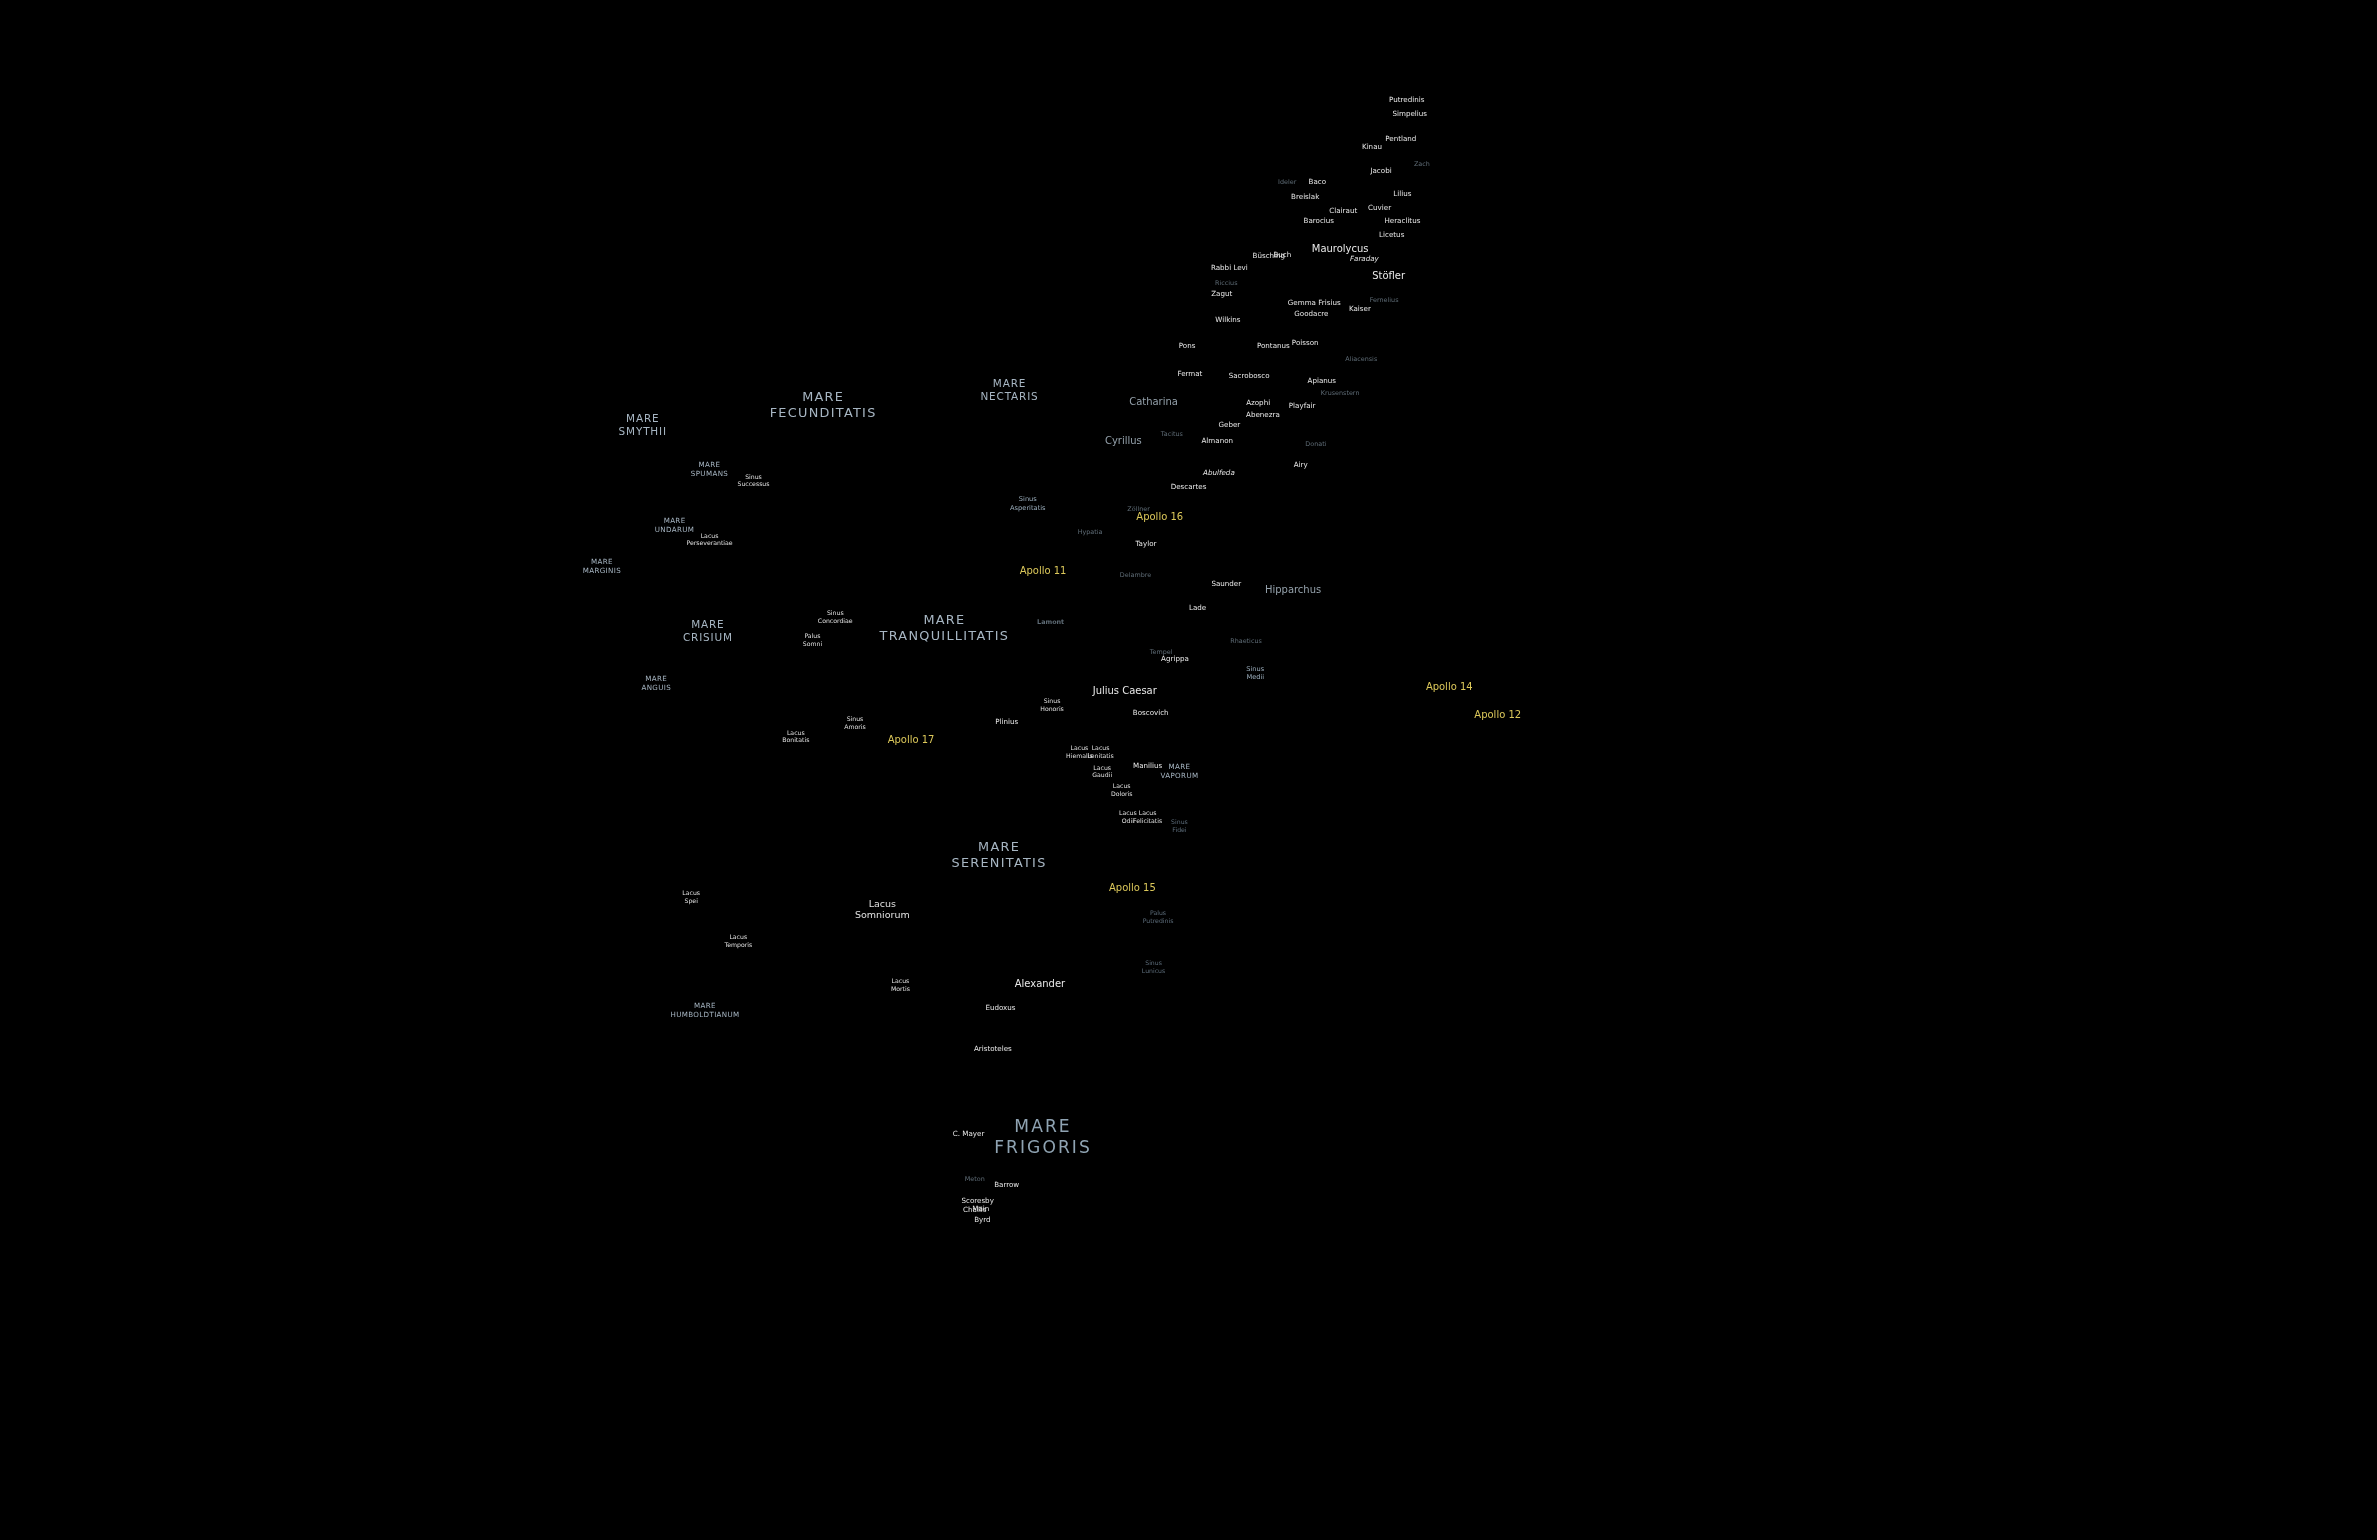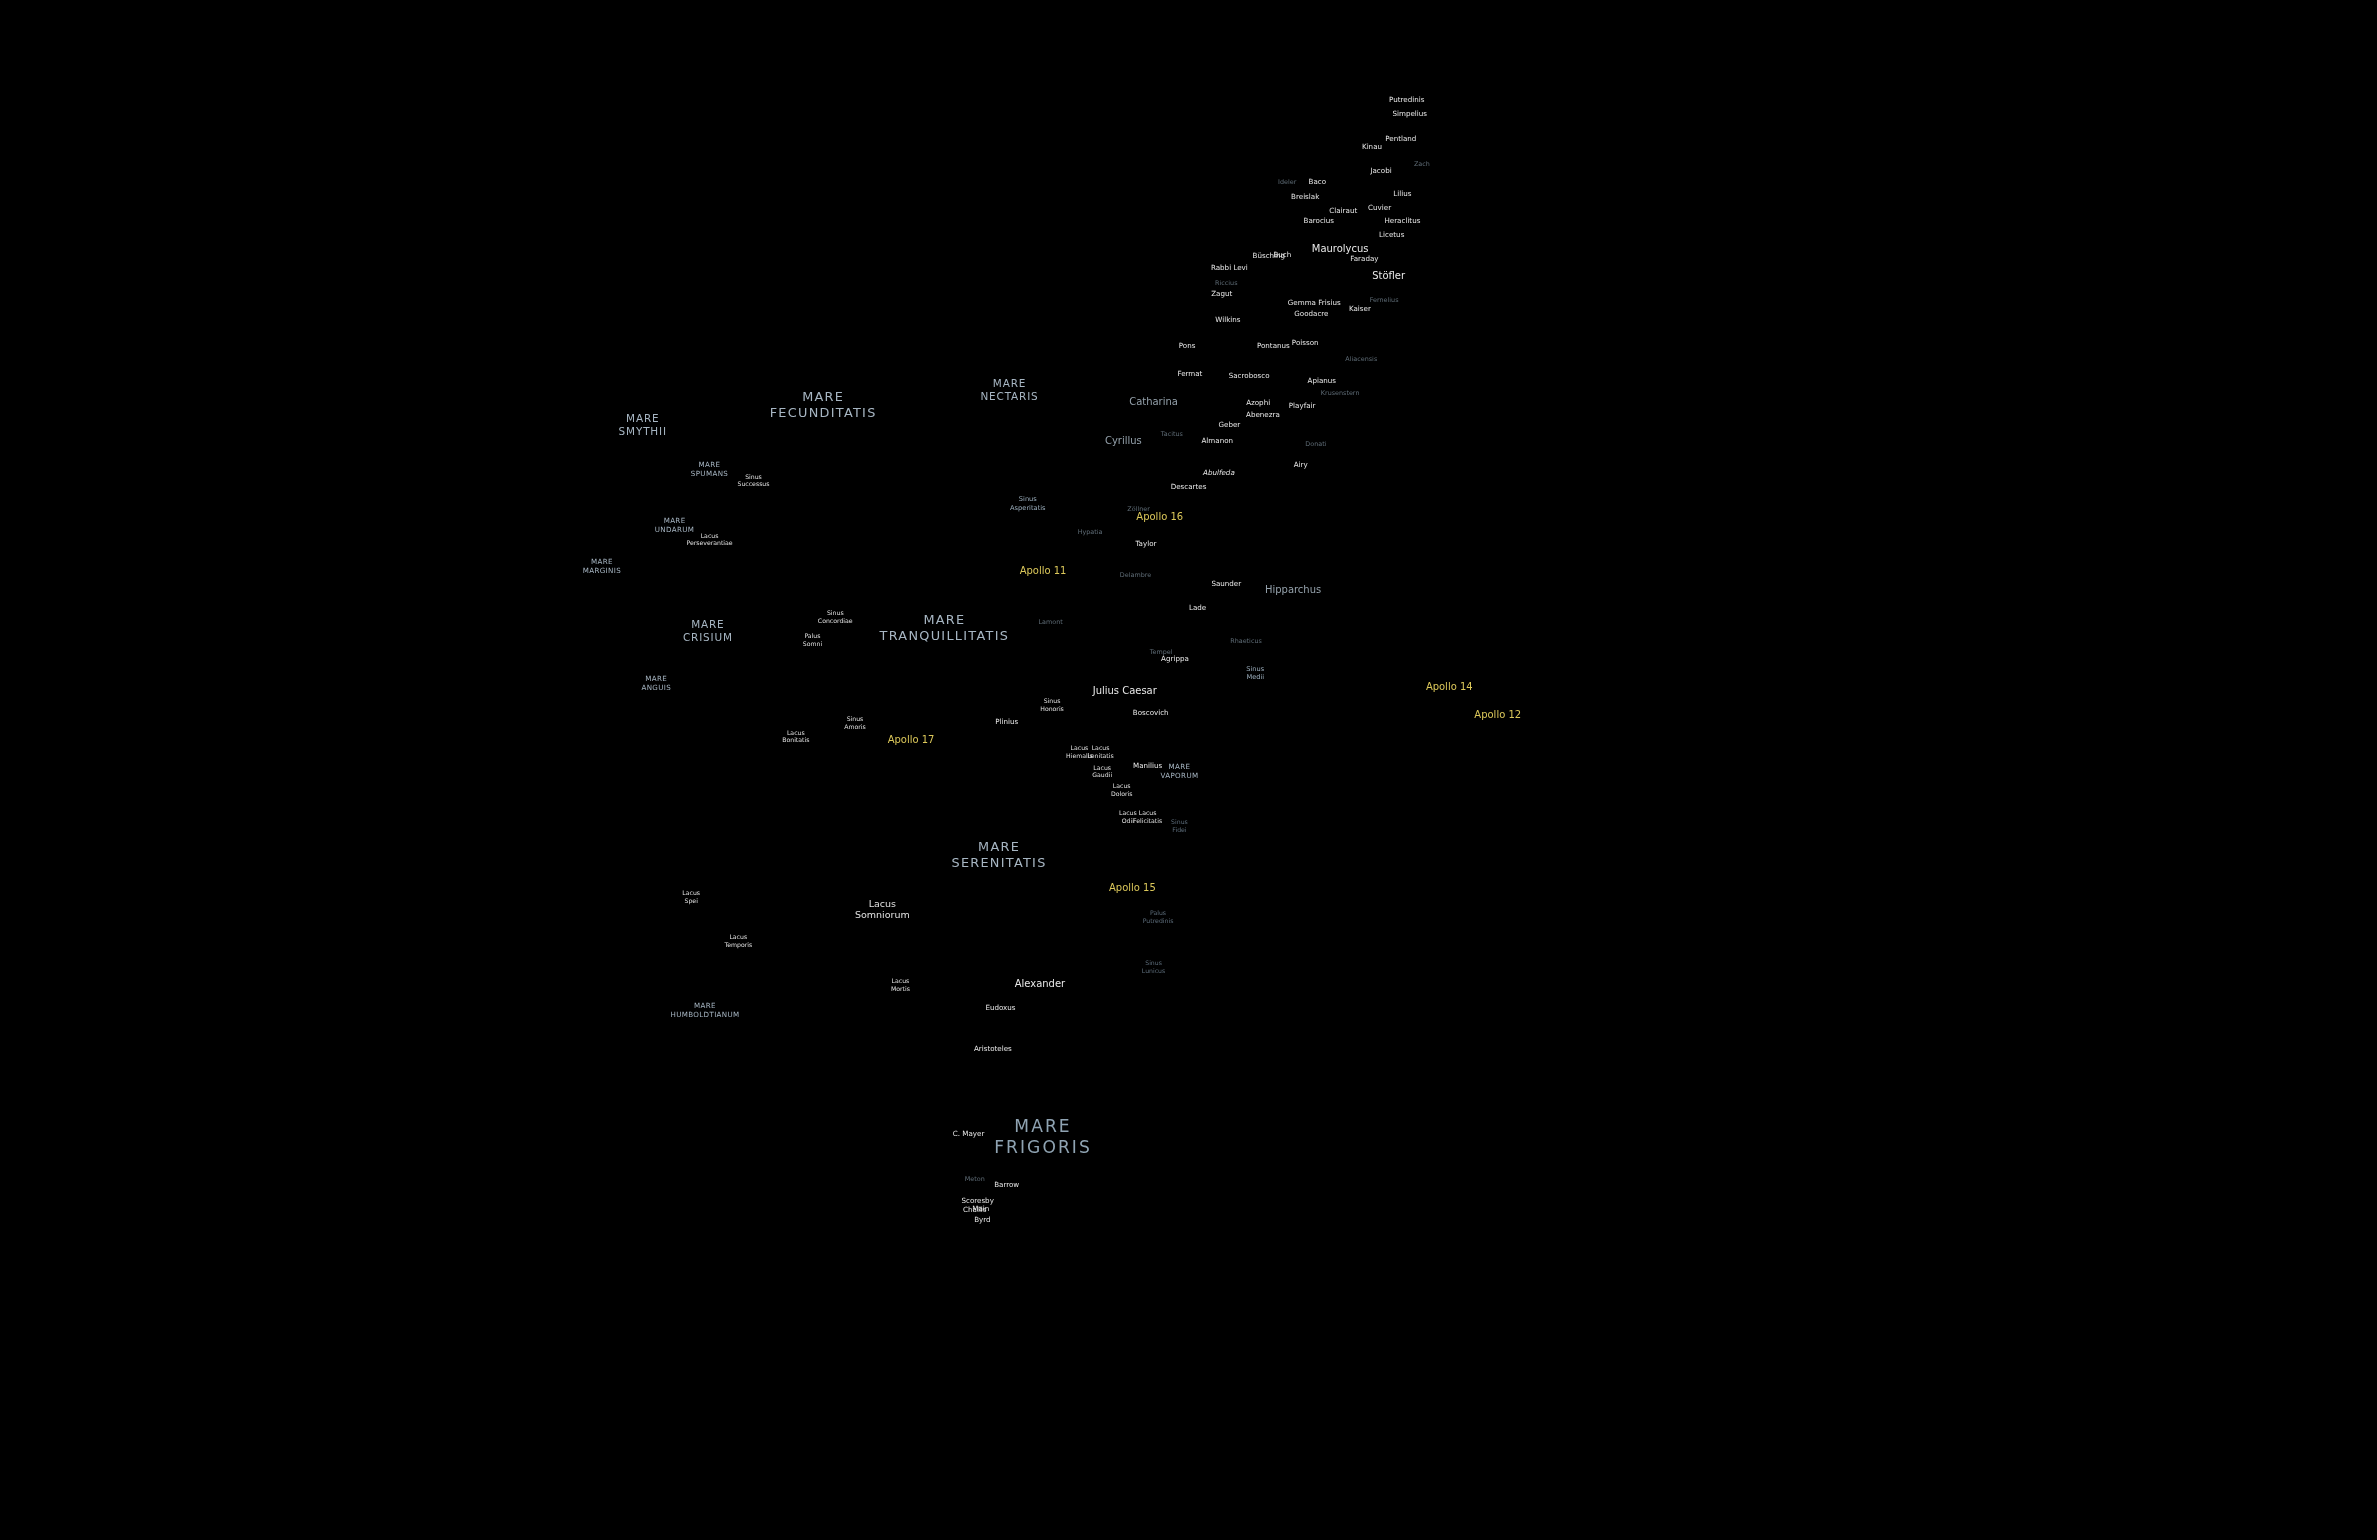--- a/index.html
+++ b/index.html
@@ -66,21 +66,21 @@
     <span class="lbl c" style="left: 59%; top: 14.51%;">Lilius</span>
     <span class="lbl c" style="left: 54.91%; top: 14.74%;">Breislak</span>
     <span class="lbl c" style="left: 56.51%; top: 15.76%;">Clairaut</span>
     <span class="lbl c" style="left: 58.04%; top: 15.53%;">Cuvier</span>
     <span class="lbl c" style="left: 59%; top: 16.55%;">Heraclitus</span>
     <span class="lbl c" style="left: 55.48%; top: 16.55%;">Barocius</span>
     <span class="lbl c" style="left: 58.55%; top: 17.57%;">Licetus</span>
     <span class="lbl cm" style="left: 56.38%; top: 18.59%;">Maurolycus</span>
     <span class="lbl c" style="left: 53.38%; top: 19.16%;">Büsching</span>
     <span class="lbl c" style="left: 53.95%; top: 19.05%;">Buch</span>
-    <span class="lbl c" style="left: 57.4%; top: 19.39%;">Faraday</span>
+    <span class="lbl c" style="left: 57.4%; top: 19.39%; font-style: italic;">Faraday</span>
     <span class="lbl c" style="left: 51.72%; top: 20.07%;">Rabbi Levi</span>
     <span class="lbl cm" style="left: 58.42%; top: 20.63%;">Stöfler</span>
     <span class="lbl f" style="left: 51.59%; top: 21.2%;">Riccius</span>
     <span class="lbl c" style="left: 51.4%; top: 22%;">Zagut</span>
     <span class="lbl c" style="left: 55.29%; top: 22.68%;">Gemma Frisius</span>
     <span class="lbl f" style="left: 58.23%; top: 22.45%;">Fernelius</span>
     <span class="lbl c" style="left: 57.21%; top: 23.13%;">Kaiser</span>
     <span class="lbl c" style="left: 55.17%; top: 23.47%;">Goodacre</span>
     <span class="lbl c" style="left: 51.66%; top: 23.92%;">Wilkins</span>
     <span class="lbl c" style="left: 49.94%; top: 25.85%;">Pons</span>
@@ -127,21 +127,21 @@
 MARGINIS</span>
     <span class="lbl a" style="left: 43.88%; top: 42.74%;">Apollo 11</span>
     <span class="lbl f" style="left: 47.77%; top: 42.97%;">Delambre</span>
     <span class="lbl c" style="left: 51.59%; top: 43.65%;">Saunder</span>
     <span class="lbl cg" style="left: 54.4%; top: 44.1%;">Hipparchus</span>
     <span class="lbl c" style="left: 50.38%; top: 45.46%;">Lade</span>
     <span class="lbl l" style="left: 35.14%; top: 46.14%;">Sinus
 Concordiae</span>
     <span class="lbl mm" style="left: 29.78%; top: 47.17%;">MARE
 CRISIUM</span>
-    <span class="lbl f" style="left: 44.2%; top: 46.49%;">Lamont</span>
+    <span class="lbl f" style="left: 44.2%; top: 46.49%; font-weight: bold;">Lamont</span>
     <span class="lbl ml" style="left: 39.73%; top: 46.94%;">MARE
 TRANQUILLITATIS</span>
     <span class="lbl l" style="left: 34.18%; top: 47.85%;">Palus
 Somni</span>
     <span class="lbl f" style="left: 52.42%; top: 47.96%;">Rhaeticus</span>
     <span class="lbl f" style="left: 48.85%; top: 48.75%;">Tempel</span>
     <span class="lbl c" style="left: 49.43%; top: 49.32%;">Agrippa</span>
     <span class="lbl lb" style="left: 52.81%; top: 50.34%;">Sinus
 Medii</span>
     <span class="lbl ms" style="left: 27.61%; top: 51.13%;">MARE

